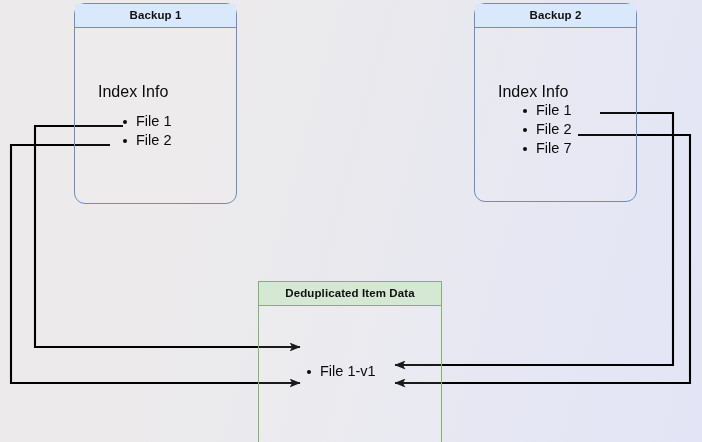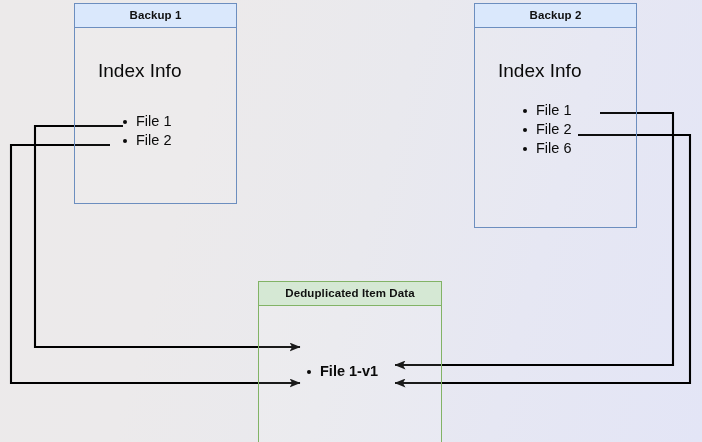--- a/index.html
+++ b/index.html
@@ -45,38 +45,40 @@
     border-bottom-style: solid;
     letter-spacing: 0.1px;
   }
   .node-body {
     position: relative;
     width: 100%;
   }
   .backup {
     border-color: #6c8ebf;
     background: rgba(255,255,255,0.06);
+    border-radius: 11px;
   }
   .backup > .node-title {
     background: #dae8fc;
     border-bottom-color: #6c8ebf;
   }
   .dedup {
     border-color: #82b366;
     background: rgba(255,255,255,0.10);
   }
   .dedup > .node-title {
     background: #d5e8d4;
     border-bottom-color: #82b366;
   }
   .index-label {
     position: absolute;
-    font-size: 19px;
+    font-size: 16px;
     color: #0a0a0a;
     white-space: nowrap;
+    margin-top: 23px;
   }
   .file-list {
     position: absolute;
     margin: 0;
     padding: 0;
     list-style: none;
   }
   .file-list li {
     position: relative;
     font-size: 14.5px;
@@ -90,21 +92,20 @@
     position: absolute;
     left: 2px;
     top: 8px;
     width: 4px;
     height: 4px;
     border-radius: 50%;
     background: #0a0a0a;
   }
   .dedup .file-list li {
     line-height: 18px;
-    font-weight: bold;
   }
 </style>
 </head>
 <body>
 
 <div id="canvas">
 
   <svg id="wires" viewBox="0 0 702 442" width="702" height="442" xmlns="http://www.w3.org/2000/svg">
     <defs>
       <marker id="arrowR" markerWidth="11" markerHeight="9" refX="10.5" refY="4.5" orient="auto" markerUnits="userSpaceOnUse">
@@ -127,28 +128,28 @@
     <div class="node-title">Backup 1</div>
     <div class="node-body" style="height:176px;">
       <div class="index-label" style="left:23px; top:32px;">Index Info</div>
       <ul class="file-list" style="left:46px; top:84px;">
         <li>File 1</li>
         <li>File 2</li>
       </ul>
     </div>
   </div>
 
-  <div class="node backup" style="left:474px; top:3px; width:163px; height:225px;">
+  <div class="node backup" style="left:474px; top:3px; width:163px; height:199px;">
     <div class="node-title">Backup 2</div>
     <div class="node-body" style="height:176px;">
       <div class="index-label" style="left:23px; top:32px;">Index Info</div>
       <ul class="file-list" style="left:46px; top:73px;">
         <li>File 1</li>
         <li>File 2</li>
-        <li>File 6</li>
+        <li>File 7</li>
       </ul>
     </div>
   </div>
 
   <div class="node dedup" style="left:258px; top:281px; width:184px; height:202px;">
     <div class="node-title">Deduplicated Item Data</div>
     <div class="node-body" style="height:136px;">
       <ul class="file-list" style="left:46px; top:56px;">
         <li>File 1-v1</li>
       </ul>

